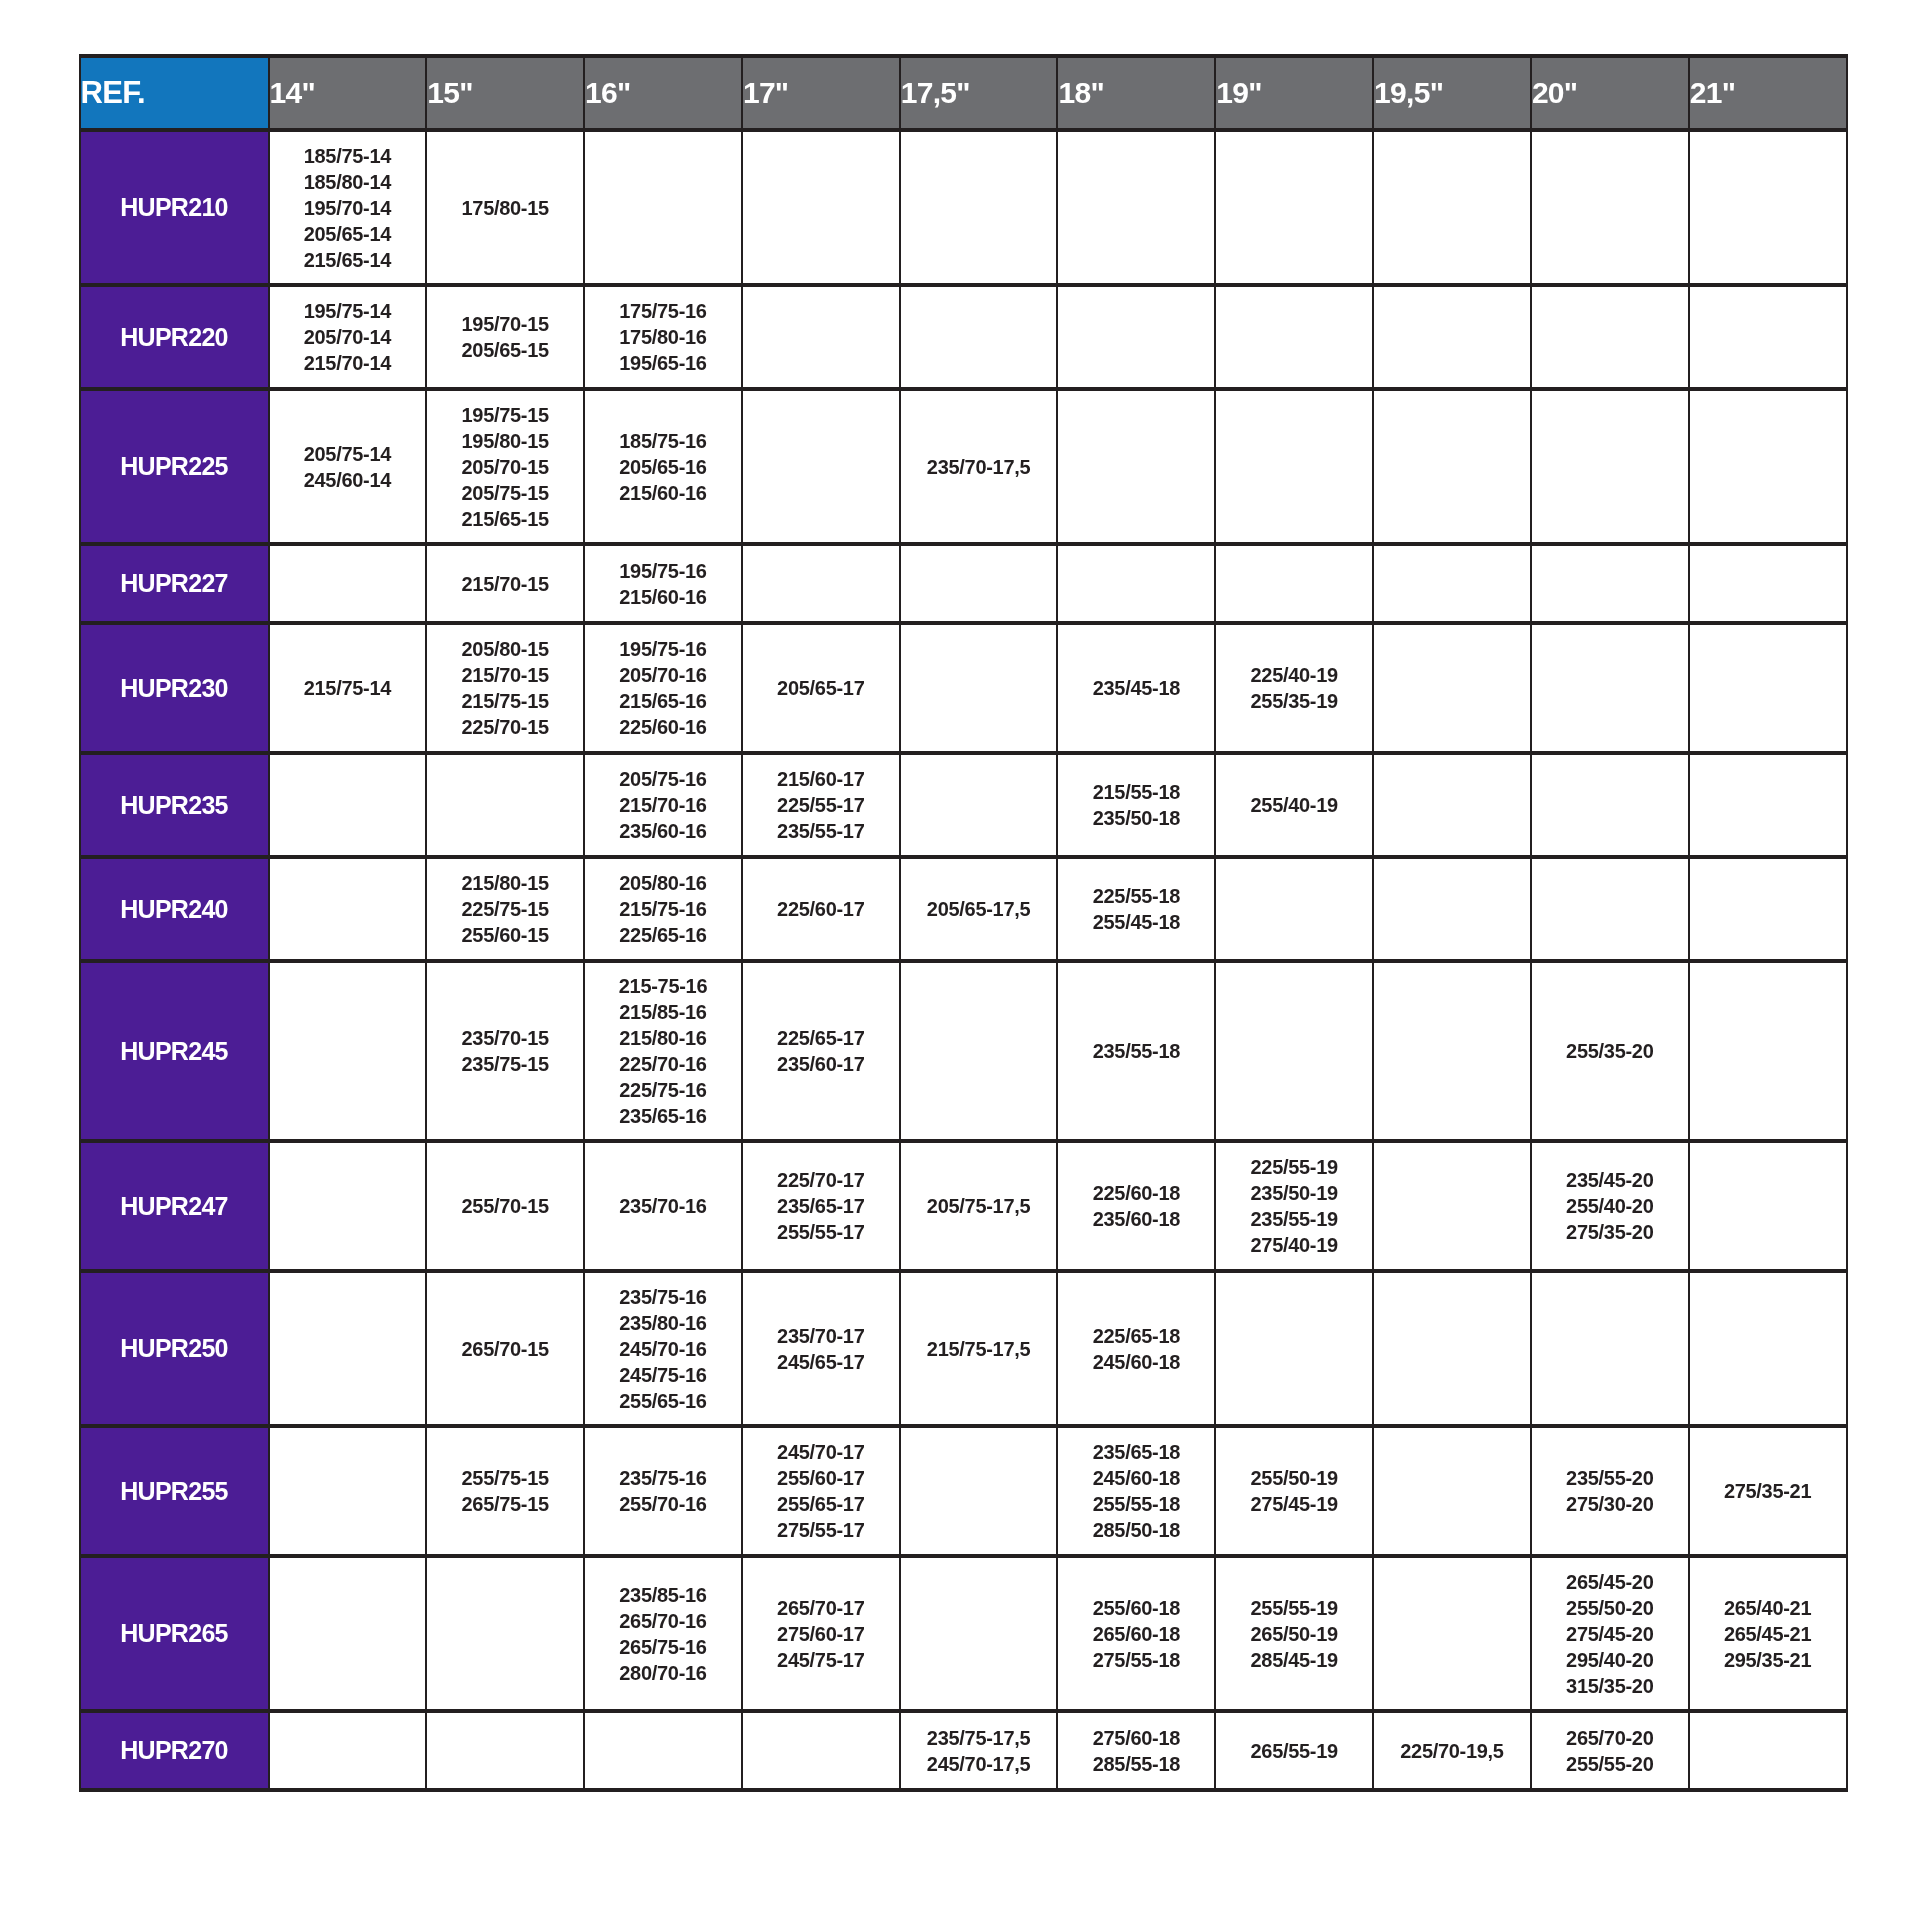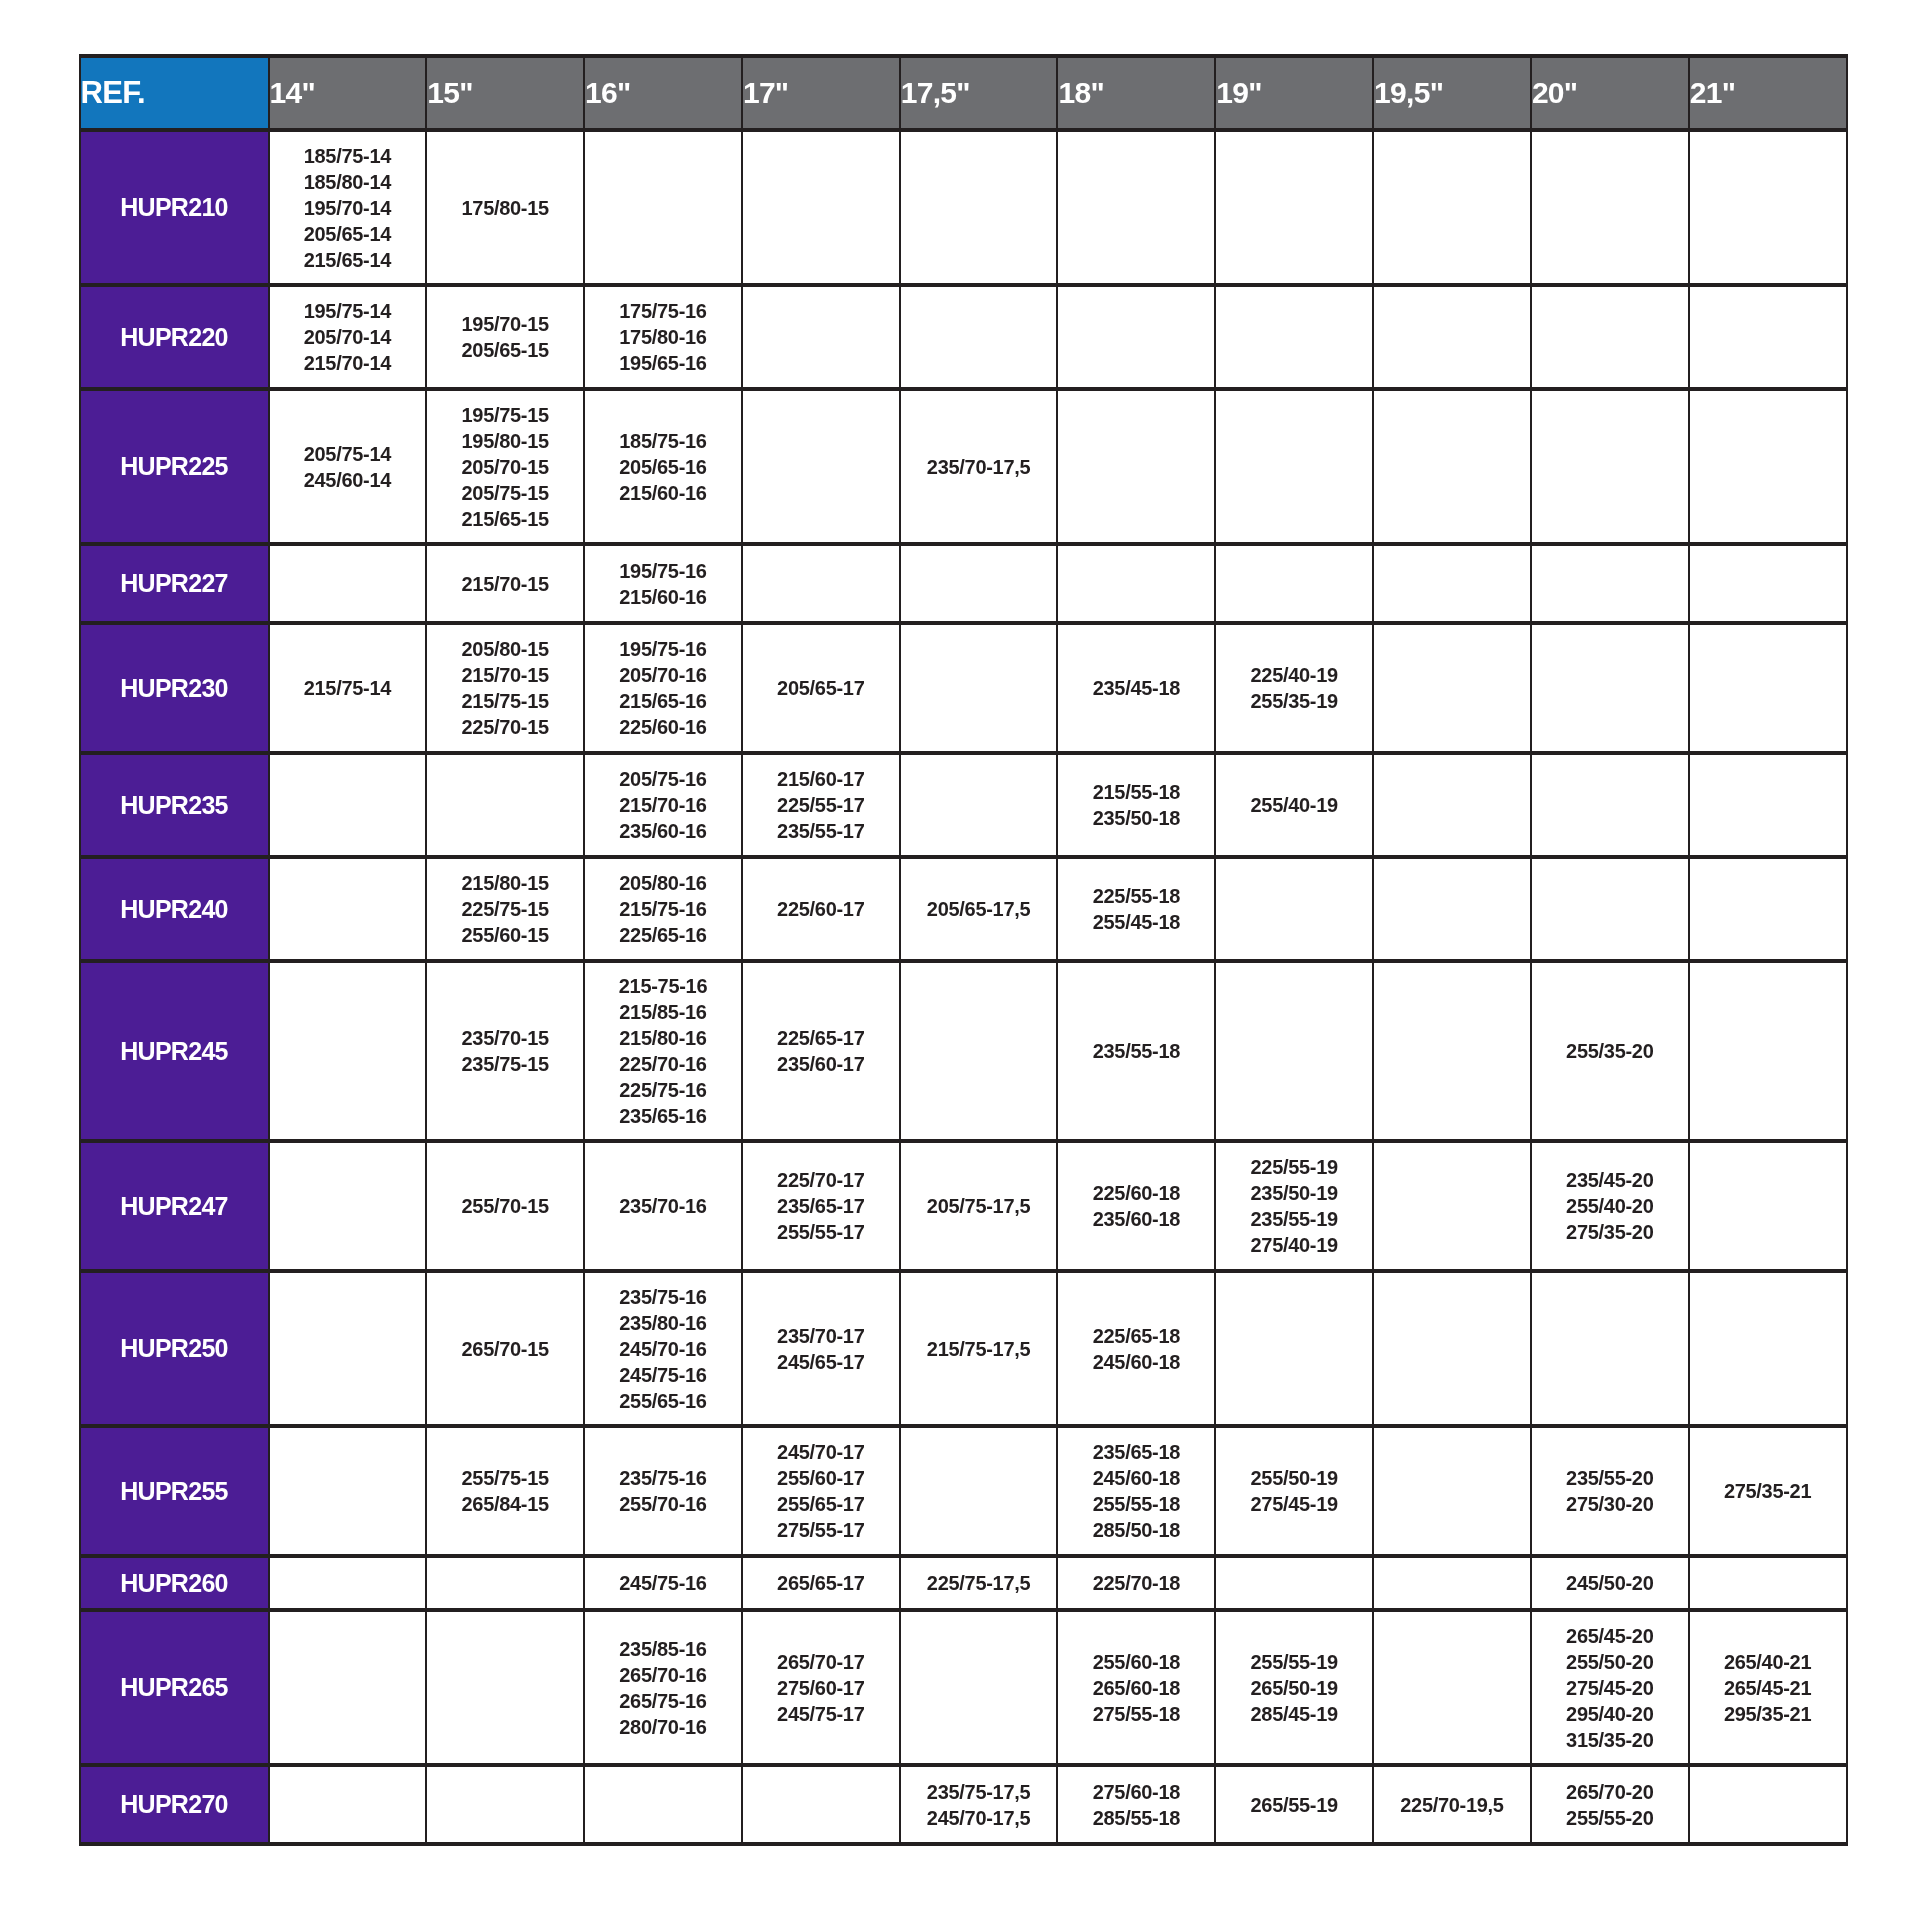--- a/index.html
+++ b/index.html
@@ -366,21 +366,21 @@
           <td class="size-cell"></td>
           <td class="size-cell"></td>
           <td class="size-cell"></td>
           <td class="size-cell"></td>
         </tr>
         <tr style="height: 130px;">
           <th class="ref-cell">HUPR255</th>
           <td class="size-cell"></td>
           <td class="size-cell">
             <div>255/75-15</div>
-            <div>265/84-15</div>
+            <div>265/75-15</div>
           </td>
           <td class="size-cell">
             <div>235/75-16</div>
             <div>255/70-16</div>
           </td>
           <td class="size-cell">
             <div>245/70-17</div>
             <div>255/60-17</div>
             <div>255/65-17</div>
             <div>275/55-17</div>
@@ -397,43 +397,20 @@
             <div>275/45-19</div>
           </td>
           <td class="size-cell"></td>
           <td class="size-cell">
             <div>235/55-20</div>
             <div>275/30-20</div>
           </td>
           <td class="size-cell">
             <div>275/35-21</div>
           </td>
-        </tr>
-        <tr style="height: 54px;">
-          <th class="ref-cell">HUPR260</th>
-          <td class="size-cell"></td>
-          <td class="size-cell"></td>
-          <td class="size-cell">
-            <div>245/75-16</div>
-          </td>
-          <td class="size-cell">
-            <div>265/65-17</div>
-          </td>
-          <td class="size-cell">
-            <div>225/75-17,5</div>
-          </td>
-          <td class="size-cell">
-            <div>225/70-18</div>
-          </td>
-          <td class="size-cell"></td>
-          <td class="size-cell"></td>
-          <td class="size-cell">
-            <div>245/50-20</div>
-          </td>
-          <td class="size-cell"></td>
         </tr>
         <tr style="height: 155px;">
           <th class="ref-cell">HUPR265</th>
           <td class="size-cell"></td>
           <td class="size-cell"></td>
           <td class="size-cell">
             <div>235/85-16</div>
             <div>265/70-16</div>
             <div>265/75-16</div>
             <div>280/70-16</div>

